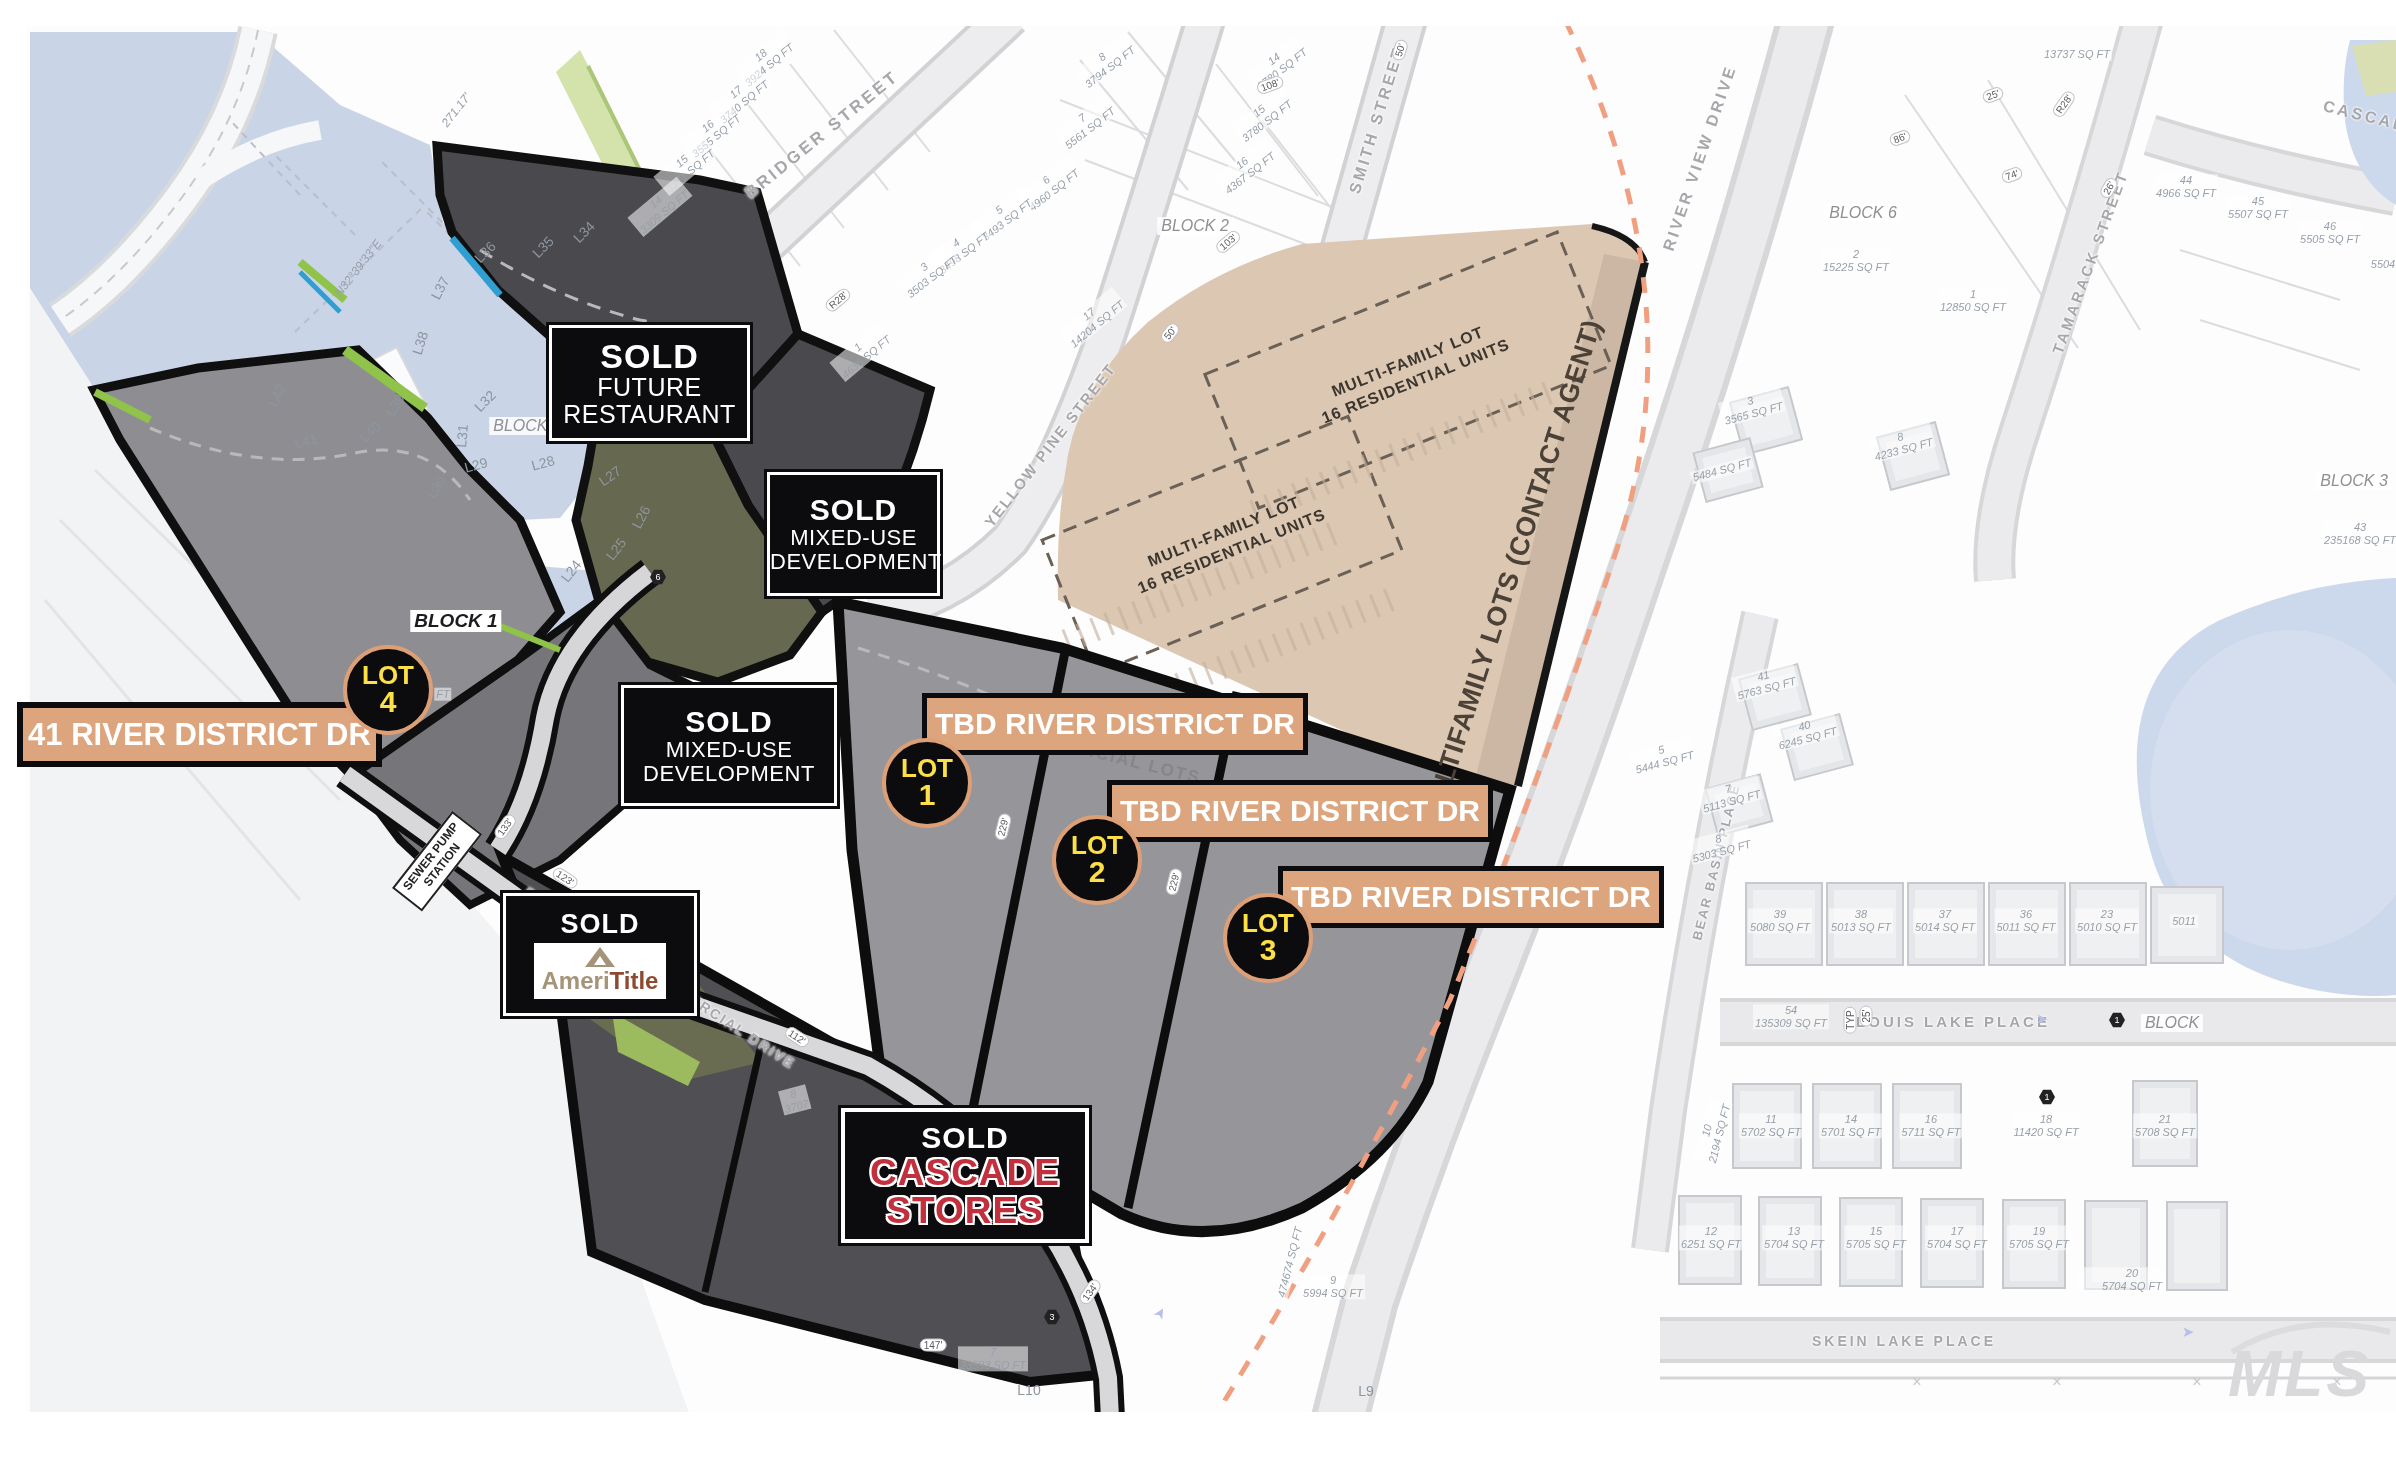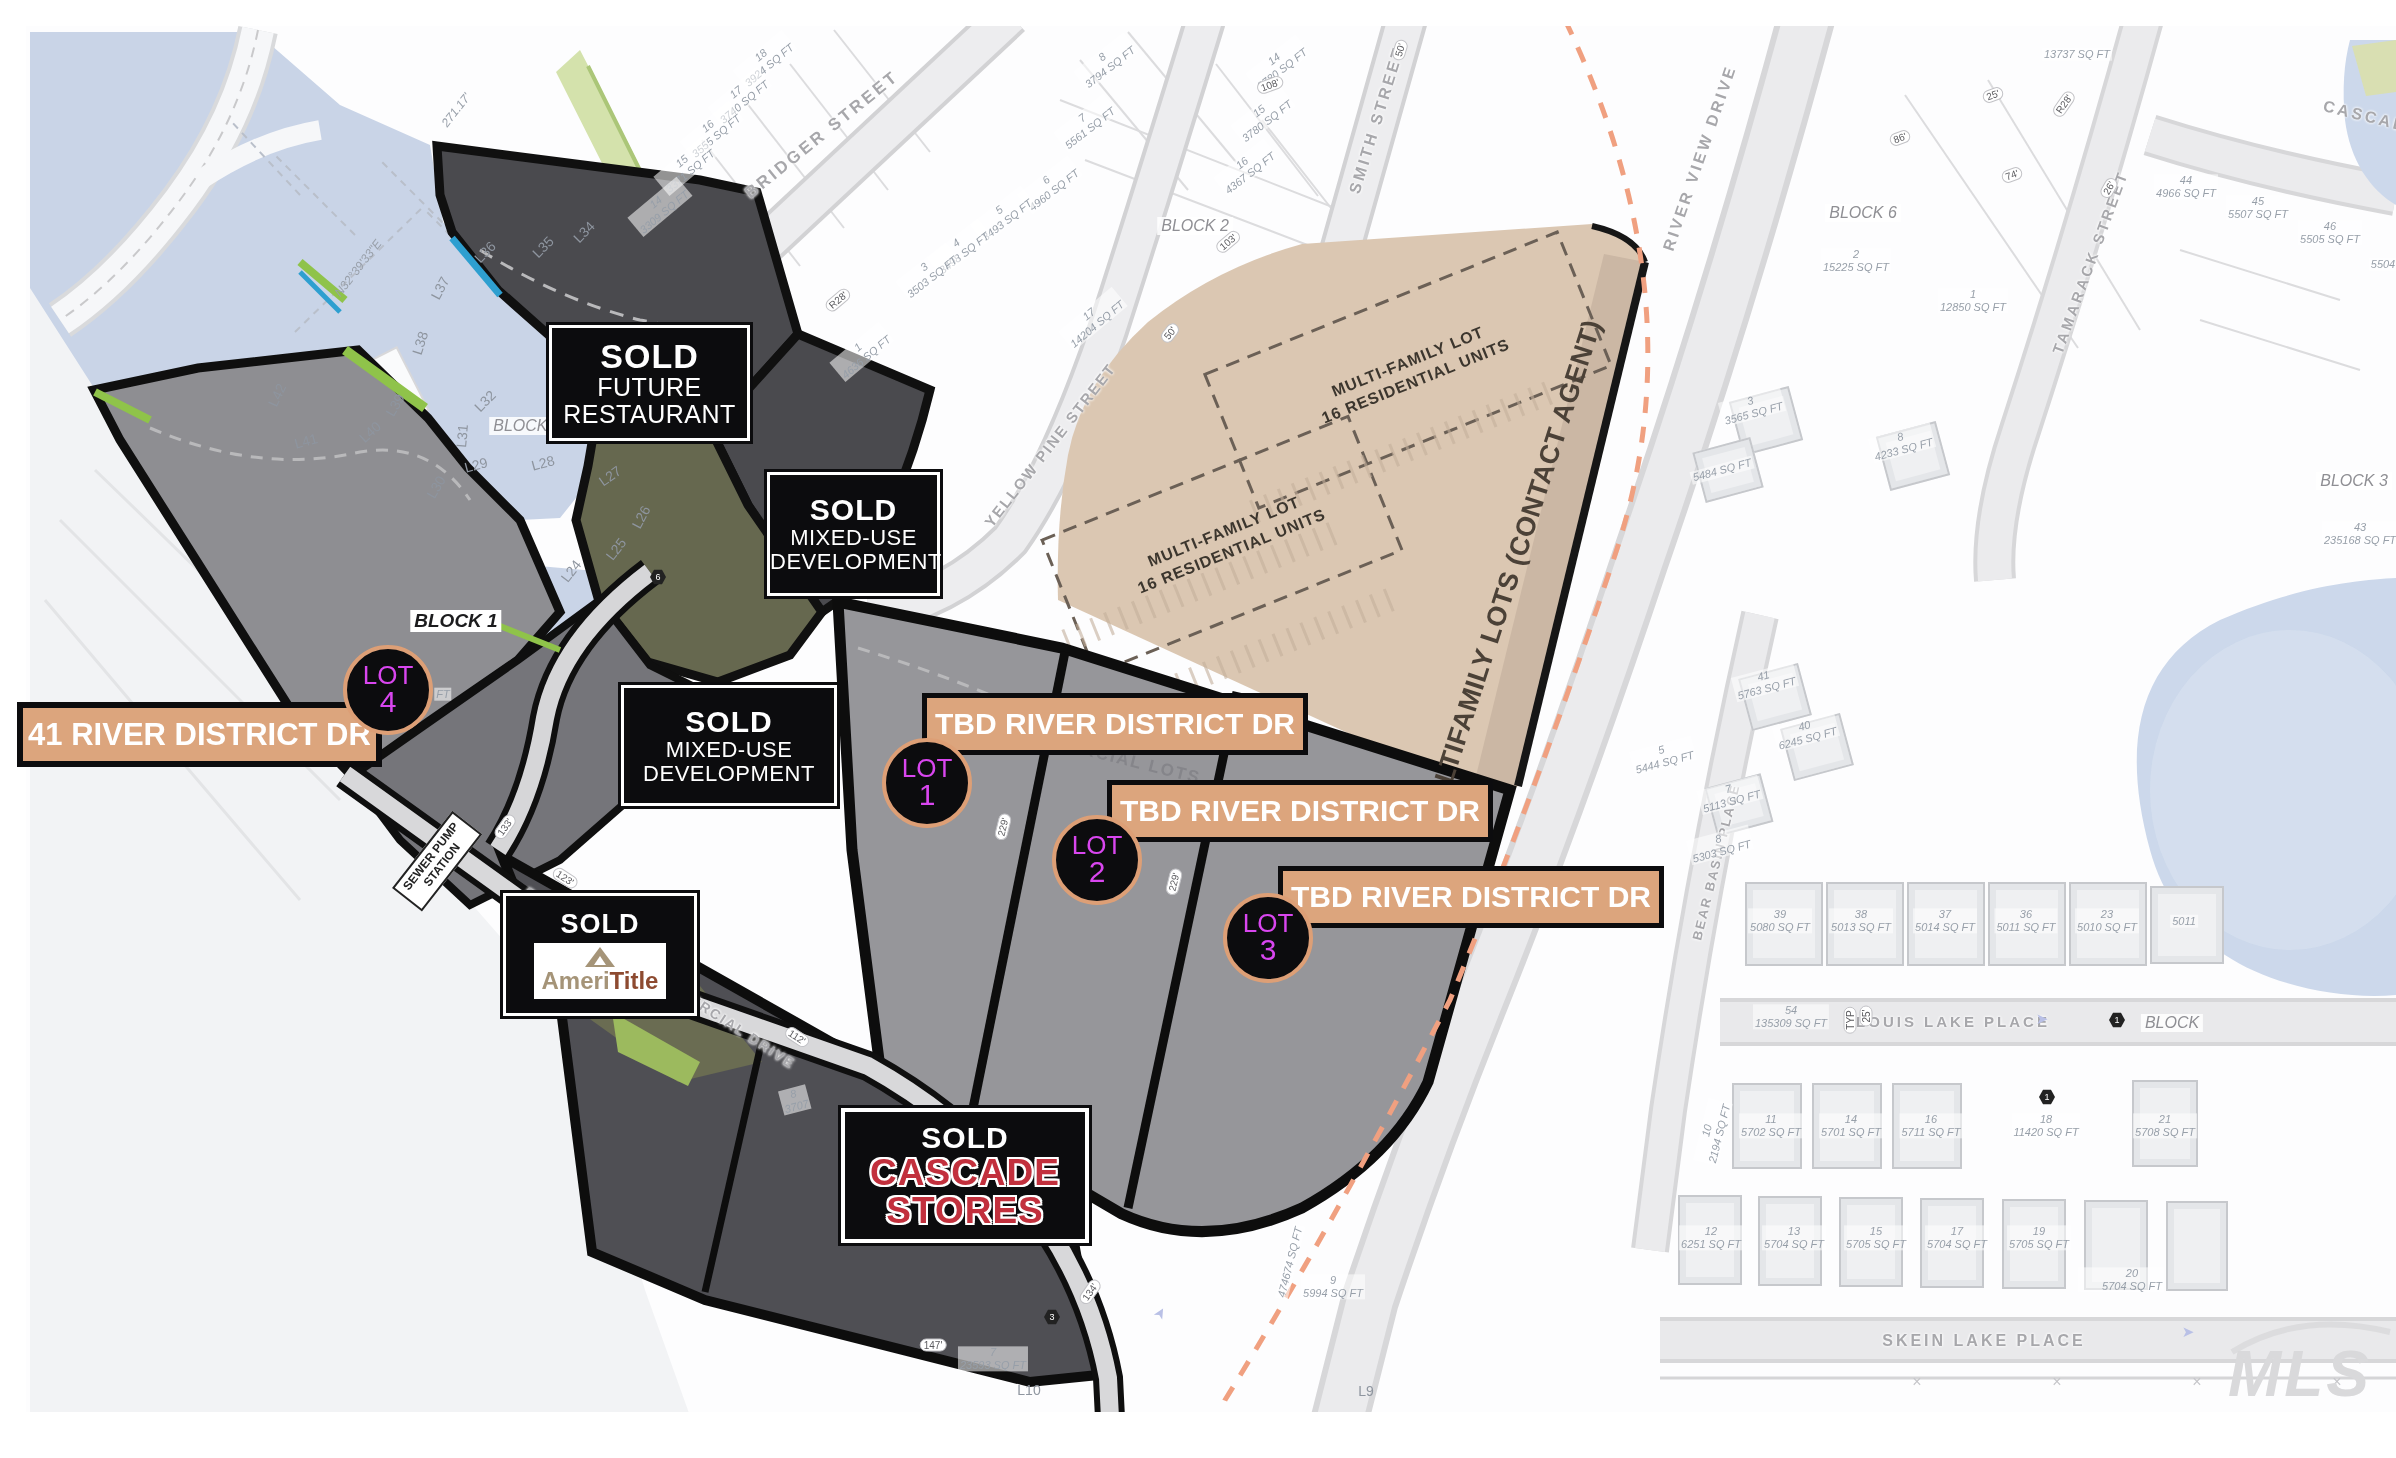--- a/index.html
+++ b/index.html
@@ -12,22 +12,22 @@
   .sold-box{position:absolute;background:#0c0c0e;border:3px solid #fff;box-shadow:0 0 0 3px #0c0c0e;
             color:#fff;text-align:center;display:flex;flex-direction:column;justify-content:center;
             line-height:1.08;z-index:6;margin-left:36px;}
   .sold-word{font-weight:bold;letter-spacing:1px;}
   .sold-sub{font-weight:normal;letter-spacing:.5px;}
   
   .tan-box{position:absolute;background:#dca57d;border:6px solid #0c0c0e;color:#fff;font-weight:bold;
            display:flex;align-items:center;justify-content:center;white-space:nowrap;z-index:6;}
   
   .lot-badge{position:absolute;width:82px;height:82px;border-radius:50%;background:#0c0c0e;
-             border:4px solid #dd9f76;color:#d946ef;display:flex;flex-direction:column;align-items:center;
-             justify-content:center;font-weight:normal;line-height:.95;transform:translate(-50%,-50%);z-index:6;}
+             border:4px solid #dd9f76;color:#fde047;display:flex;flex-direction:column;align-items:center;
+             justify-content:center;font-weight:bold;line-height:.95;transform:translate(-50%,-50%);z-index:6;}
   .lot-badge .w{font-size:26px;}.lot-badge .n{font-size:30px;}
   .street{color:#a7a7ab;font-weight:bold;text-shadow:0 0 3px #fff,0 0 3px #fff;z-index:3;}
   .blocklbl{font-style:italic;color:#8f8f94;background:rgba(255,255,255,.85);padding:0 4px;
             font-size:16px;z-index:3;}
   .blocklbl.strong{color:#1c1c1e;background:#fff;font-size:19px;font-weight:bold;z-index:4;}
   .plabel{font-style:italic;color:#979fa9;font-size:11px;line-height:1.15;text-align:center;
           background:rgba(255,255,255,.55);padding:0 2px;z-index:3;}
   .llabel{color:#8e959f;font-size:14px;z-index:3;}
   .dim{background:#fff;border:1px solid #c2c2c6;border-radius:7px;color:#5a5a5e;font-size:10px;
        padding:0 3px;z-index:4;}
@@ -218,21 +218,21 @@
         <div class="house" style="left: 1786px; top: 720px; width: 58px; height: 50px; transform: rotate(-15deg);"></div>
         <div class="house" style="left: 1710px; top: 780px; width: 54px; height: 46px; transform: rotate(-15deg);"></div>
         <div class="lbl street" style="left: 822px; top: 135px; --r: -39deg; font-size: 17px; letter-spacing: 3px;">BRIDGER STREET</div>
         <div class="lbl street" style="left: 1377px; top: 120px; --r: -73deg; font-size: 16px; letter-spacing: 3px;">SMITH STREET</div>
         <div class="lbl street" style="left: 1050px; top: 445px; --r: -52deg; font-size: 15px; letter-spacing: 2px;">YELLOW PINE STREET</div>
         <div class="lbl street" style="left: 1700px; top: 158px; --r: -71deg; font-size: 16px; letter-spacing: 3px;">RIVER VIEW DRIVE</div>
         <div class="lbl street" style="left: 2090px; top: 262px; --r: -70deg; font-size: 15px; letter-spacing: 3px;">TAMARACK STREET</div>
         <div class="lbl street" style="left: 2372px; top: 118px; --r: 14deg; font-size: 16px; letter-spacing: 3px;">CASCADE</div>
         <div class="lbl street" style="left: 1716px; top: 862px; --r: -76deg; font-size: 13px; letter-spacing: 2px;">BEAR BASIN PLACE</div>
         <div class="lbl street" style="left: 1953px; top: 1021px; --r: 0deg; font-size: 15px; letter-spacing: 3px;">LOUIS LAKE PLACE</div>
-        <div class="lbl street" style="left: 1984px; top: 1341px; --r: 0deg; font-size: 16px; letter-spacing: 3px;">SKEIN LAKE PLACE</div>
+        <div class="lbl street" style="left: 1904px; top: 1341px; --r: 0deg; font-size: 14px; letter-spacing: 3px;">SKEIN LAKE PLACE</div>
         <div class="lbl street" style="left: 660px; top: 978px; --r: 33deg; font-size: 14px; letter-spacing: 2px;">RIVER DISTRICT COMMERCIAL DRIVE</div>
         <div class="lbl blocklbl strong" style="left: 456px; top: 621px; --r: 0deg;">BLOCK 1</div>
         <div class="lbl blocklbl" style="left: 527px; top: 426px; --r: 0deg;">BLOCK 1</div>
         <div class="lbl blocklbl" style="left: 1195px; top: 226px; --r: 0deg;">BLOCK 2</div>
         <div class="lbl blocklbl" style="left: 1863px; top: 213px; --r: 0deg;">BLOCK 6</div>
         <div class="lbl blocklbl" style="left: 2354px; top: 481px; --r: 0deg;">BLOCK 3</div>
         <div class="lbl blocklbl" style="left: 2172px; top: 1023px; --r: 0deg;">BLOCK</div>
         <div class="lbl plabel" style="left: 765px; top: 60px; --r: -40deg;">
           <div>18</div>
           <div>3924 SQ FT</div>

